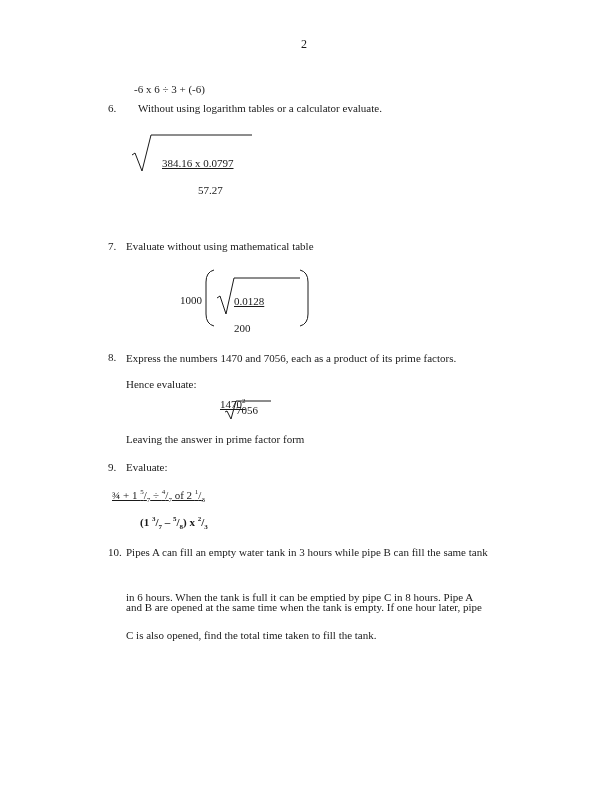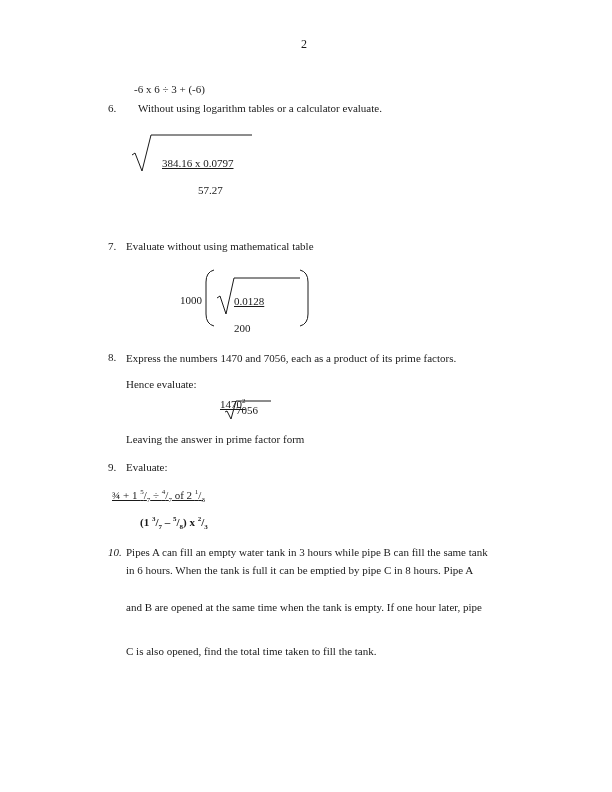--- a/index.html
+++ b/index.html
@@ -56,18 +56,18 @@
 </div>
 
 <div>
   <div class="abs" style="left:108px; top:462px;">9.</div>
   <div class="abs" style="left:126px; top:462px;">Evaluate:</div>
   <div class="abs u" style="left:112px; top:490px;"><span>¾ + 1 </span><sup>5</sup>/<sub>7</sub><span> ÷ </span><sup>4</sup>/<sub>7</sub><span> of 2 </span><sup>1</sup>/<sub>3</sub></div>
   <div class="abs" style="left:140px; top:517px;font-weight:bold;"><span>(1 </span><sup>3</sup>/<sub>7</sub><span> – </span><sup>5</sup>/<sub>8</sub><span>) x </span><sup>2</sup>/<sub>3</sub></div>
 </div>
 
 <div>
-  <div class="abs" style="left:108px; top:547px;font-style:italic;">10.</div>
+  <div class="abs" style="left:108px; top:547px;">10.</div>
   <div class="abs" style="left:126px; top:547px;">Pipes A can fill an empty water tank in 3 hours while pipe B can fill the same tank</div>
-  <div class="abs" style="left:126px; top:565px;">in 6 hours. When the tank is full it can be emptied by pipe C in 8 hours. Pipe A</div>
+  <div class="abs" style="left:126px; top:592px;">in 6 hours. When the tank is full it can be emptied by pipe C in 8 hours. Pipe A</div>
   <div class="abs" style="left:126px; top:602px;">and B are opened at the same time when the tank is empty. If one hour later, pipe</div>
-  <div class="abs" style="left:126px; top:630px;margin-top:16px;">C is also opened, find the total time taken to fill the tank.</div>
+  <div class="abs" style="left:126px; top:630px;">C is also opened, find the total time taken to fill the tank.</div>
 </div>
 
 </body></html>

